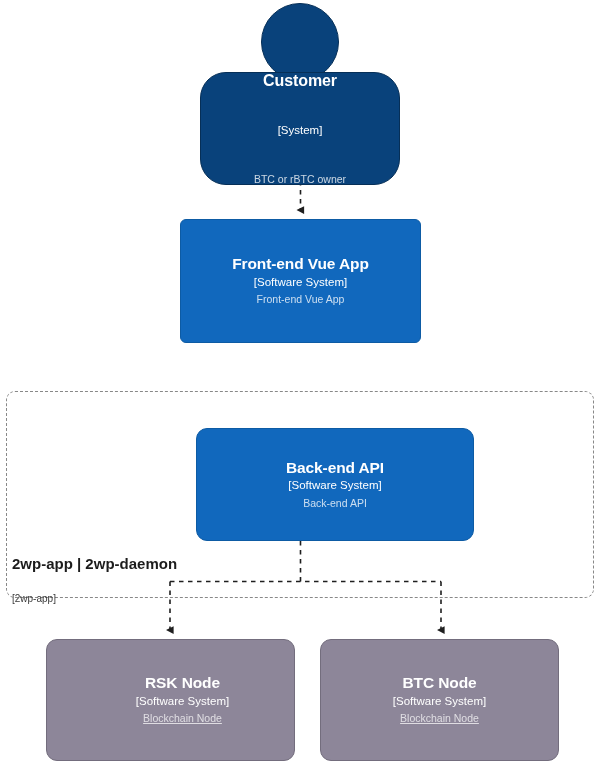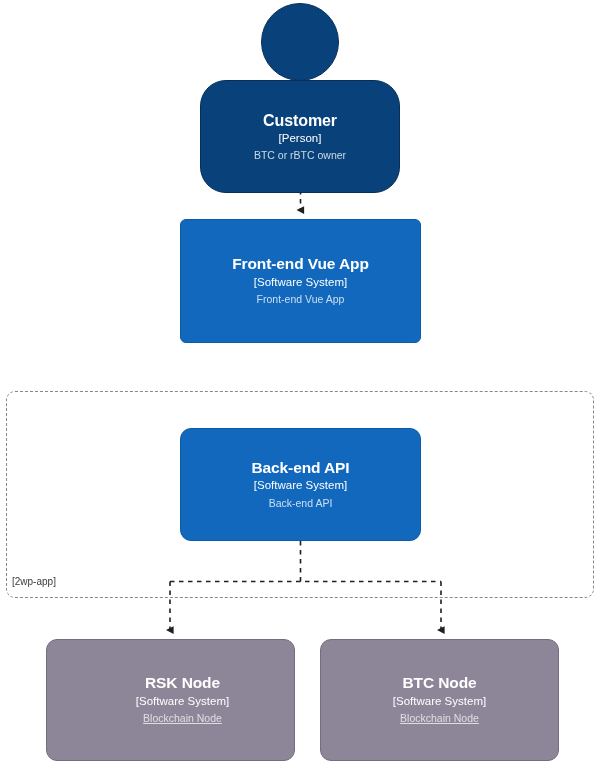--- a/index.html
+++ b/index.html
@@ -67,46 +67,47 @@
     top: 3px;
     width: 78px;
     height: 78px;
     border-radius: 50%;
     background: #09427b;
     border: 1px solid #062f57;
     box-sizing: border-box;
   }
   #person-body {
     left: 200px;
-    top: 80px;
+    top: 72px;
     width: 200px;
     height: 113px;
     background: #09427b;
     border: 1px solid #062f57;
     border-radius: 26px;
     z-index: 2;
+    gap: 32px;
   }
   #person-body .title { font-size: 16px; }
 
   
   .sys {
     background: #1168bd;
     border: 1px solid #0d5ba4;
   }
   #node-frontend {
     left: 180px;
     top: 219px;
     width: 241px;
     height: 124px;
     border-radius: 6px;
   }
   #node-backend {
-    left: 180px;
+    left: 196px;
     top: 428px;
-    width: 241px;
+    width: 278px;
     height: 113px;
   }
 
   
   .ext {
     background: #8d8699;
     border: 1px solid #736d7d;
   }
   #node-rsk {
     left: 46px;
@@ -178,27 +179,28 @@
     <g>
       <path d="M 300.5 541 L 300.5 581.5" stroke="#1f1f1f" stroke-width="1.6" fill="none" stroke-dasharray="4.5,4.5"></path>
       <path d="M 170 581.5 L 441 581.5" stroke="#1f1f1f" stroke-width="1.6" fill="none" stroke-dasharray="4.5,4.5"></path>
       <line x1="170" y1="581.5" x2="170" y2="630" stroke="#1f1f1f" stroke-width="1.6" stroke-dasharray="4.5,4.5" marker-end="url(#arrowhead)"></line>
       <line x1="441" y1="581.5" x2="441" y2="630" stroke="#1f1f1f" stroke-width="1.6" stroke-dasharray="4.5,4.5" marker-end="url(#arrowhead)"></line>
     </g>
   </svg>
 
   <div id="boundary"></div>
   <div id="boundary-label">
+    <div class="b-title">2wp-app | 2wp-daemon</div>
     <div class="b-type">[2wp-app]</div>
   </div>
 
   <div id="person-head"></div>
   <div class="node" id="person-body">
     <div class="title">Customer</div>
-    <div class="subtitle">[Person]</div>
+    <div class="subtitle">[System]</div>
     <div class="desc">BTC or rBTC owner</div>
   </div>
 
   <div class="node sys" id="node-frontend">
     <div class="title">Front-end Vue App</div>
     <div class="subtitle">[Software System]</div>
     <div class="desc">Front-end Vue App</div>
   </div>
 
   <div class="node sys" id="node-backend">

